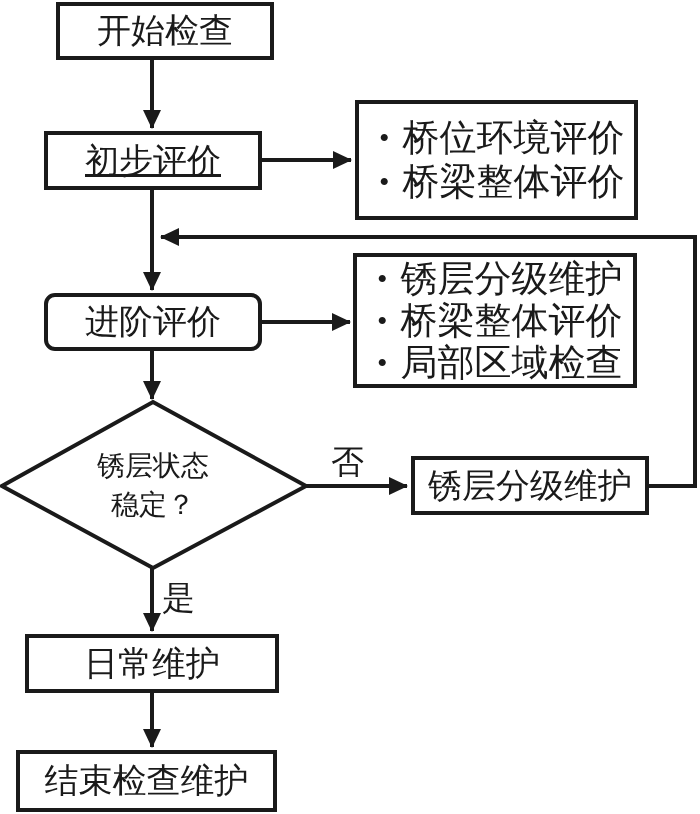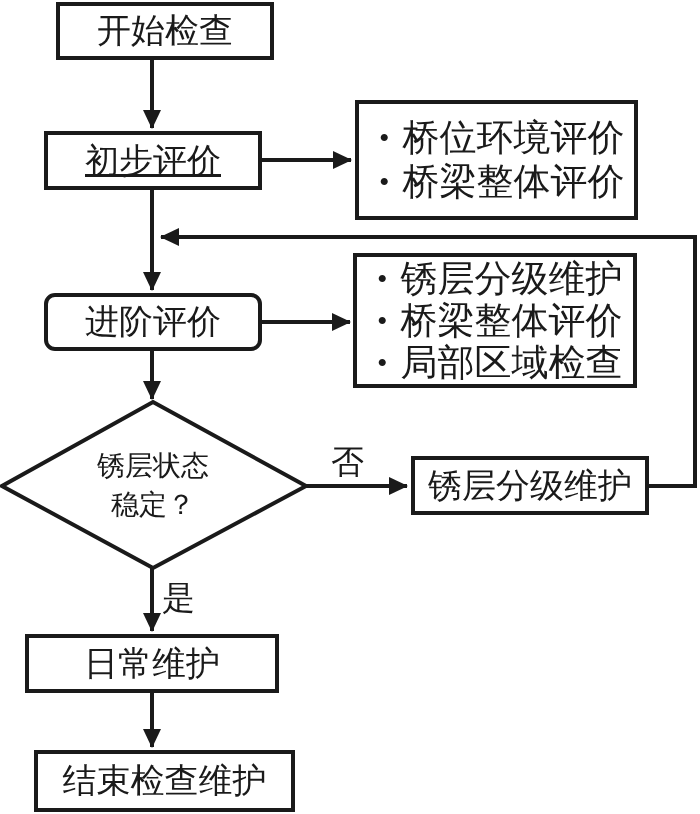--- a/index.html
+++ b/index.html
@@ -99,17 +99,17 @@
   <div class="edge-label label-yes">是</div>
 
   <div class="node" style="left:411px;top:456px;width:238px;height:59px;">
     <span>锈层分级维护</span>
   </div>
 
   <div class="node" style="left:25px;top:634px;width:254px;height:59px;">
     <span>日常维护</span>
   </div>
 
-  <div class="node" style="left:34px;top:750px;width:261px;height:62px;">
+  <div class="node" style="left:16px;top:750px;width:261px;height:62px;">
     <span>结束检查维护</span>
   </div>
 
 </div>
 
 </body></html>

